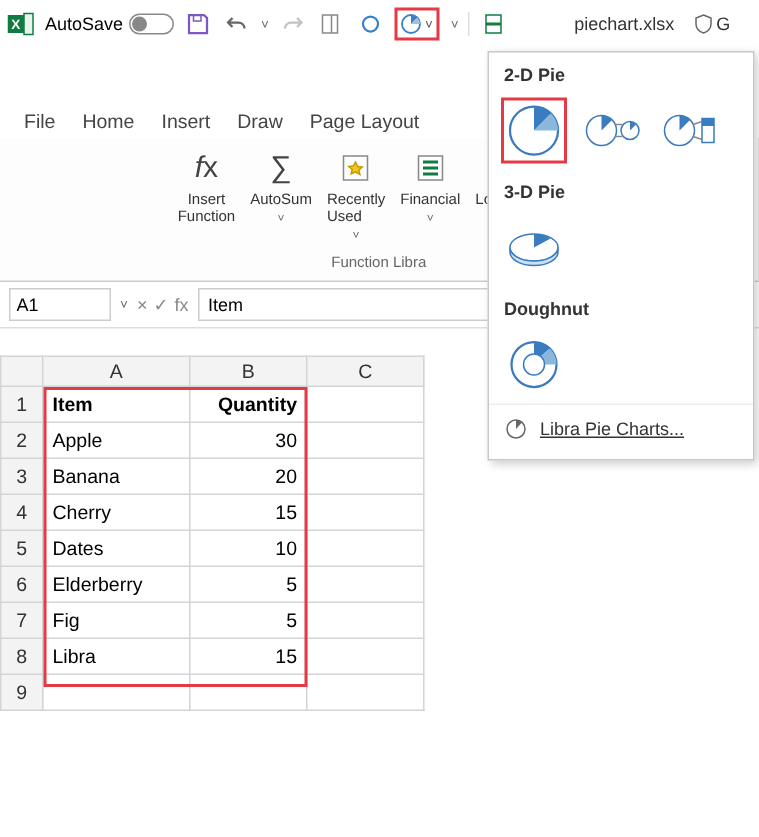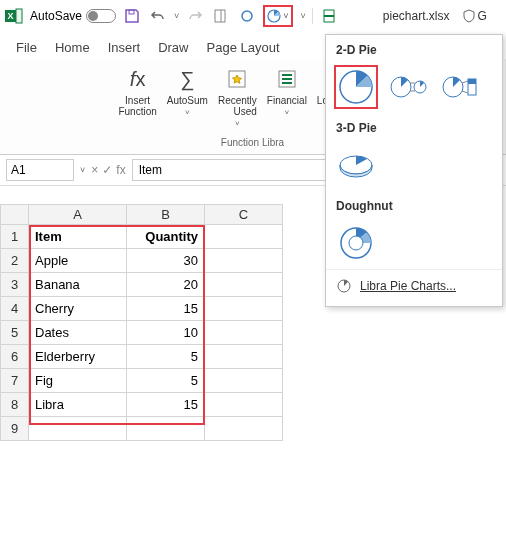--- a/index.html
+++ b/index.html
@@ -11,21 +11,21 @@
 .toggle { width: 30px; height: 14px; border: 1px solid #888; border-radius: 8px; position: relative; background: #fff; }
 .toggle::after { content:''; width: 10px; height: 10px; background: #888; border-radius: 50%; position: absolute; left: 1px; top: 1px; }
 .qat-icon { width: 20px; height: 20px; display: flex; align-items: center; justify-content: center; color: #666; }
 .qat-sep { width: 1px; height: 16px; background: #ddd; }
 .pie-qat { display:flex; align-items:center; gap:0; border:2px solid #e63946; padding:1px; }
 .pie-qat .circ { width:16px; height:16px; }
 .pie-qat .chev { font-size:9px; color:#555; padding:0 1px; }
 .filename { font-size: 12px; color: #333; margin-left: 6px; padding-left: 32px; }
 
 .tabs { display: flex; gap: 18px; padding: 8px 16px 4px; font-size: 13px; }
-.tab { color: #444; cursor: pointer; }
+.tab { color: #444; cursor: pointer; margin-top: 33px; }
 
 .ribbon { display: flex; border-bottom: 1px solid #ccc; height: 96px; background: #fdfdfd; position: relative; }
 .rgroup { display: flex; flex-direction: column; align-items: center; padding: 4px 8px; border-right: 1px solid #eee; }
 .rgroup-icons { display: flex; gap: 6px; align-items: flex-start; flex: 1; }
 .rbtn { display: flex; flex-direction: column; align-items: center; gap: 2px; font-size: 10px; color: #333; padding: 2px; cursor: pointer; }
 .rbtn .ico { width: 28px; height: 28px; display:flex; align-items:center; justify-content:center; font-size: 20px; color:#444; }
 .rbtn .chev { font-size: 8px; color: #666; }
 .rgroup-label { font-size: 10px; color: #666; padding-bottom: 2px; }
 
 .namebox-row { display: flex; align-items: center; padding: 4px 6px; gap: 6px; border-bottom: 1px solid #ddd; }
@@ -148,21 +148,21 @@
         <span>AutoSum</span>
         <span class="chev">˅</span>
       </div>
       <div class="rbtn">
         <div class="ico">
           <svg width="24" height="24" viewBox="0 0 24 24">
               <rect x="4" y="4" width="16" height="16" fill="none" stroke="#888"></rect>
               <path d="M12 8l1.5 3 3 .3-2.3 2 .7 3-2.9-1.7L9.1 16l.7-3-2.3-2 3-.3z" fill="#f5c518" stroke="#c49a00"></path>
             </svg>
         </div>
-        <span style="white-space:pre;text-align:right">Recently
+        <span style="white-space:pre;text-align:left">Recently
 Used</span>
         <span class="chev">˅</span>
       </div>
       <div class="rbtn">
         <div class="ico">
           <svg width="24" height="24" viewBox="0 0 24 24">
               <rect x="4" y="4" width="16" height="16" fill="none" stroke="#888"></rect>
               <rect x="7" y="7" width="10" height="2" fill="#107c41"></rect>
               <rect x="7" y="11" width="10" height="2" fill="#107c41"></rect>
               <rect x="7" y="15" width="10" height="2" fill="#107c41"></rect>

